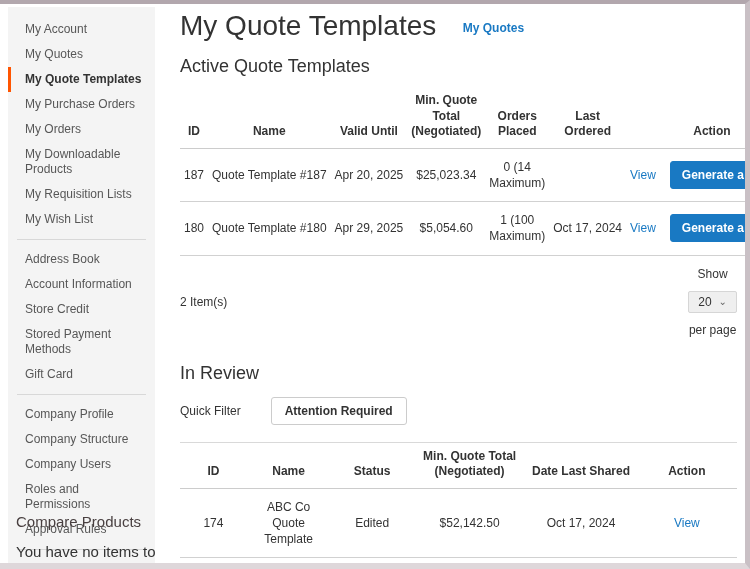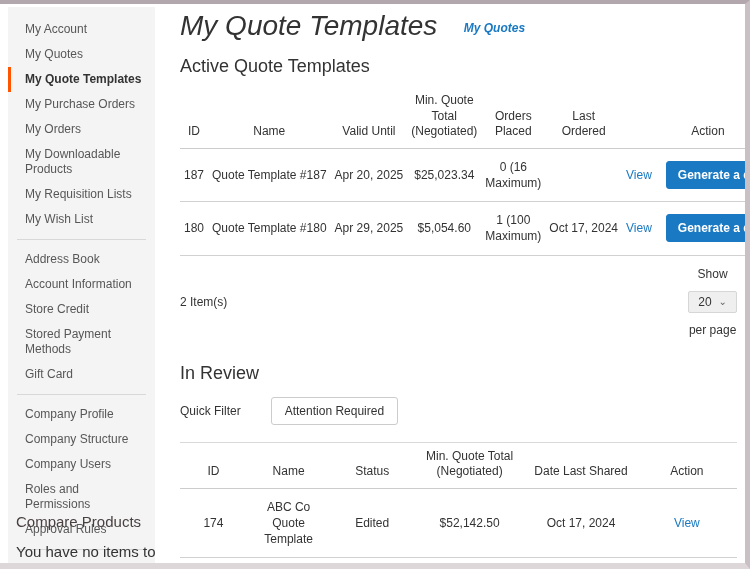--- a/index.html
+++ b/index.html
@@ -29,29 +29,29 @@
   }
   .side-divider { border-top:1px solid #d8d8d8; margin:7px 9px; }
 
   .compare { position:absolute; left:16px; top:509px; width:165px; }
   .compare-title { font-size:15px; font-weight:400; color:#494041; margin:0 0 13px; }
   .compare-empty { font-size:15px; font-weight:400; color:#333; margin:0; }
 
   
   .main { position:absolute; left:180px; top:6px; width:557px; }
 
-  .page-head { margin:0 0 2px;font-style:italic; }
+  .page-head { margin:0 0 2px; }
   .page-title { display:inline-block; font-size:28px; font-weight:300; color:#333; margin:0; vertical-align:middle; }
   .head-link { display:inline-block; margin-left:22px; vertical-align:middle; font-size:12px; font-weight:600; color:#1979c3; text-decoration:none; cursor:pointer; position:relative; top:2px; }
 
   .section-title { font-size:18px; font-weight:400; color:#333; margin:14px 0 10px; }
 
   table { width:100%; border-collapse:collapse; font-size:12px; color:#333; }
   th {
-    font-weight:normal; text-align:center; vertical-align:bottom;
+    font-weight:bold; text-align:center; vertical-align:bottom;
     padding:6px 4px 8px; line-height:1.3; border-bottom:1px solid #ccc;
   }
   td {
     text-align:center; vertical-align:middle;
     padding:10px 4px; line-height:1.35; border-bottom:1px solid #d1d1d1;
   }
   table.top-line { border-top:1px solid #d9d9d9; }
   .nowrap { white-space:nowrap; }
 
   .action-cell { display:flex; align-items:center; justify-content:flex-end; gap:14px; padding-right:2px; }
@@ -71,21 +71,21 @@
     display:inline-flex; align-items:center; gap:7px;
     background:#efefef; border:1px solid #d6d6d6; border-radius:2px;
     padding:3px 9px; font-size:12px; cursor:pointer; color:#333;
   }
   .chevron { font-size:10px; color:#666; line-height:1; }
 
   .quick-filter { display:flex; align-items:center; gap:30px; margin:13px 0 17px; }
   .quick-filter-label { font-size:12px; color:#333; }
   .filter-btn {
     background:#fff; border:1px solid #ccc; border-radius:3px;
-    font-family:inherit; font-size:12px; font-weight:normal; color:#333;
+    font-family:inherit; font-size:12px; font-weight:bold; color:#333;
     padding:6px 13px; cursor:pointer;
   }
 </style>
 </head>
 <body>
 
 <nav class="sidebar">
   <div class="side-item">My Account</div>
   <div class="side-item">My Quotes</div>
   <div class="side-item active">My Quote Templates</div>
@@ -145,21 +145,21 @@
         <th>Last Ordered</th>
         <th>Action</th>
       </tr>
     </thead>
     <tbody>
       <tr>
         <td>187</td>
         <td class="nowrap">Quote Template #187</td>
         <td class="nowrap">Apr 20, 2025</td>
         <td>$25,023.34</td>
-        <td>0 (16 Maximum)</td>
+        <td>0 (14 Maximum)</td>
         <td class="nowrap"></td>
         <td>
           <div class="action-cell">
             <a class="view-link">View</a>
             <button class="primary-btn">Generate a quote</button>
           </div>
         </td>
       </tr>
       <tr>
         <td>180</td>

